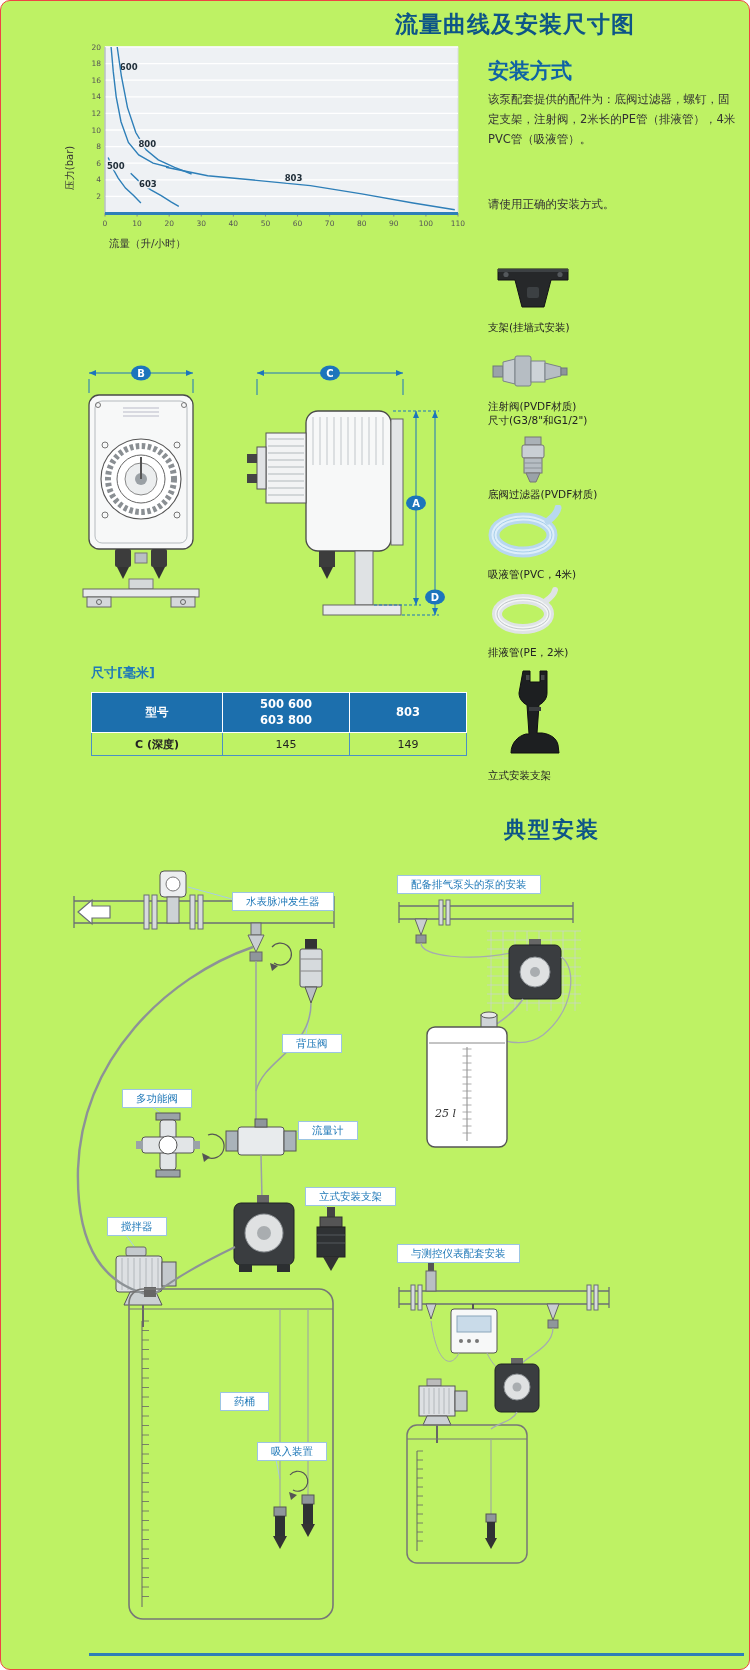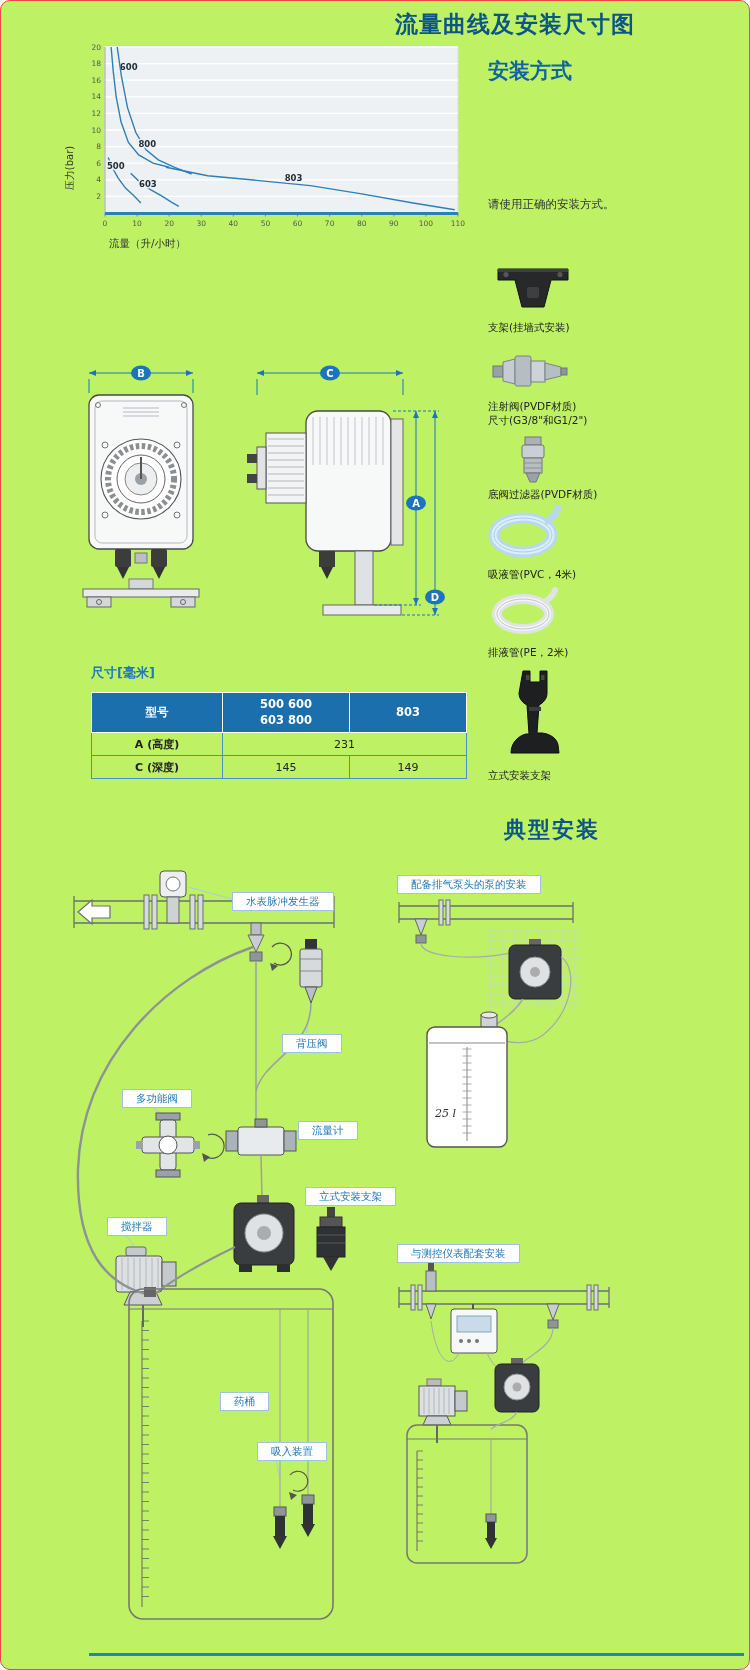--- a/index.html
+++ b/index.html
@@ -96,20 +96,21 @@
         <text x="64.0" y="146.3" font-size="8.5" font-weight="bold" fill="#1d2b36" paint-order="stroke" stroke="#eef1f4" stroke-width="3">603</text>
         <polyline points="42.2,6.0 46.4,35.1 52.5,66.6 60.8,91.5 71.1,108.9 83.3,118.9 99.6,126.3 116.6,133.0" fill="none" stroke="#2e7fb8" stroke-width="1.4"></polyline>
         <text x="63.4" y="105.6" font-size="8.5" font-weight="bold" fill="#1d2b36" paint-order="stroke" stroke="#eef1f4" stroke-width="3">800</text>
         <polyline points="91.0,126.3 132.7,134.7 184.0,139.6 235.4,144.6 286.7,152.9 338.1,162.0 379.8,168.7" fill="none" stroke="#2e7fb8" stroke-width="1.4"></polyline>
         <text x="209.7" y="139.6" font-size="8.5" font-weight="bold" fill="#1d2b36" paint-order="stroke" stroke="#eef1f4" stroke-width="3">803</text>
       </svg>
     <div class="xlab">流量（升/小时）</div>
   </div>
 
   <h2 class="abs" id="install-title">安装方式</h2>
+  <p class="abs intro">该泵配套提供的配件为：底阀过滤器，螺钉，固定支架，注射阀，2米长的PE管（排液管），4米PVC管（吸液管）。</p>
   <p class="abs intro2">请使用正确的安装方式。</p>
 
   <svg class="acc-img" style="left:492px;top:256px;" width="80" height="58" viewBox="0 0 80 58">
     <path d="M5,12 h70 v11 h-17 l-7,27 h-22 l-7,-27 H5 z" fill="#26282a" stroke="#121314"></path>
     <circle cx="13" cy="17.5" r="2.6" fill="#54585c"></circle>
       <circle cx="67" cy="17.5" r="2.6" fill="#54585c"></circle>
     <rect x="34" y="30" width="12" height="11" rx="2" fill="#3c4043"></rect>
     <rect x="5" y="12" width="70" height="3" fill="#3c4043"></rect>
   </svg>
   <div class="acc-cap" style="left:487px;top:320px;">支架(挂墙式安装)</div>
@@ -268,24 +269,20 @@
   <table id="dim-table">
     <thead>
       <tr>
         <th class="c1">型号</th>
         <th class="c2">500 600
 603 800</th>
         <th class="c3">803</th>
       </tr>
     </thead>
     <tbody>
-      <tr>
-        <td class="lbl">A (高度)</td>
-        <td colspan="2">231</td>
-      </tr>
       <tr>
         <td class="lbl">C (深度)</td>
         <td>145</td>
         <td>149</td>
       </tr>
     </tbody>
   </table>
 
   <h2 class="abs" id="typical-title">典型安装</h2>
 

